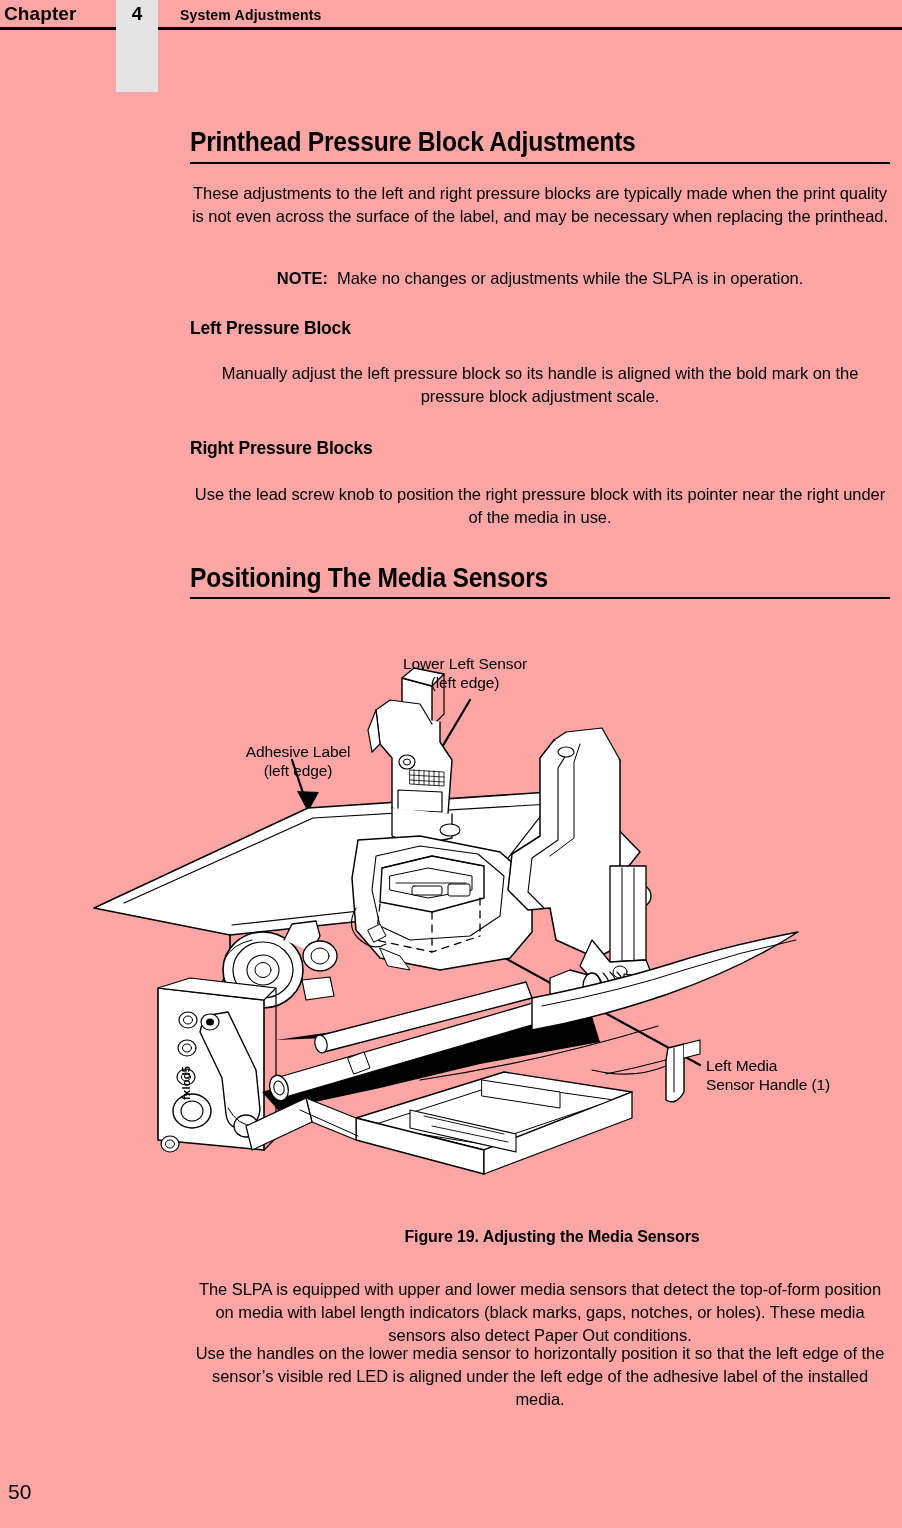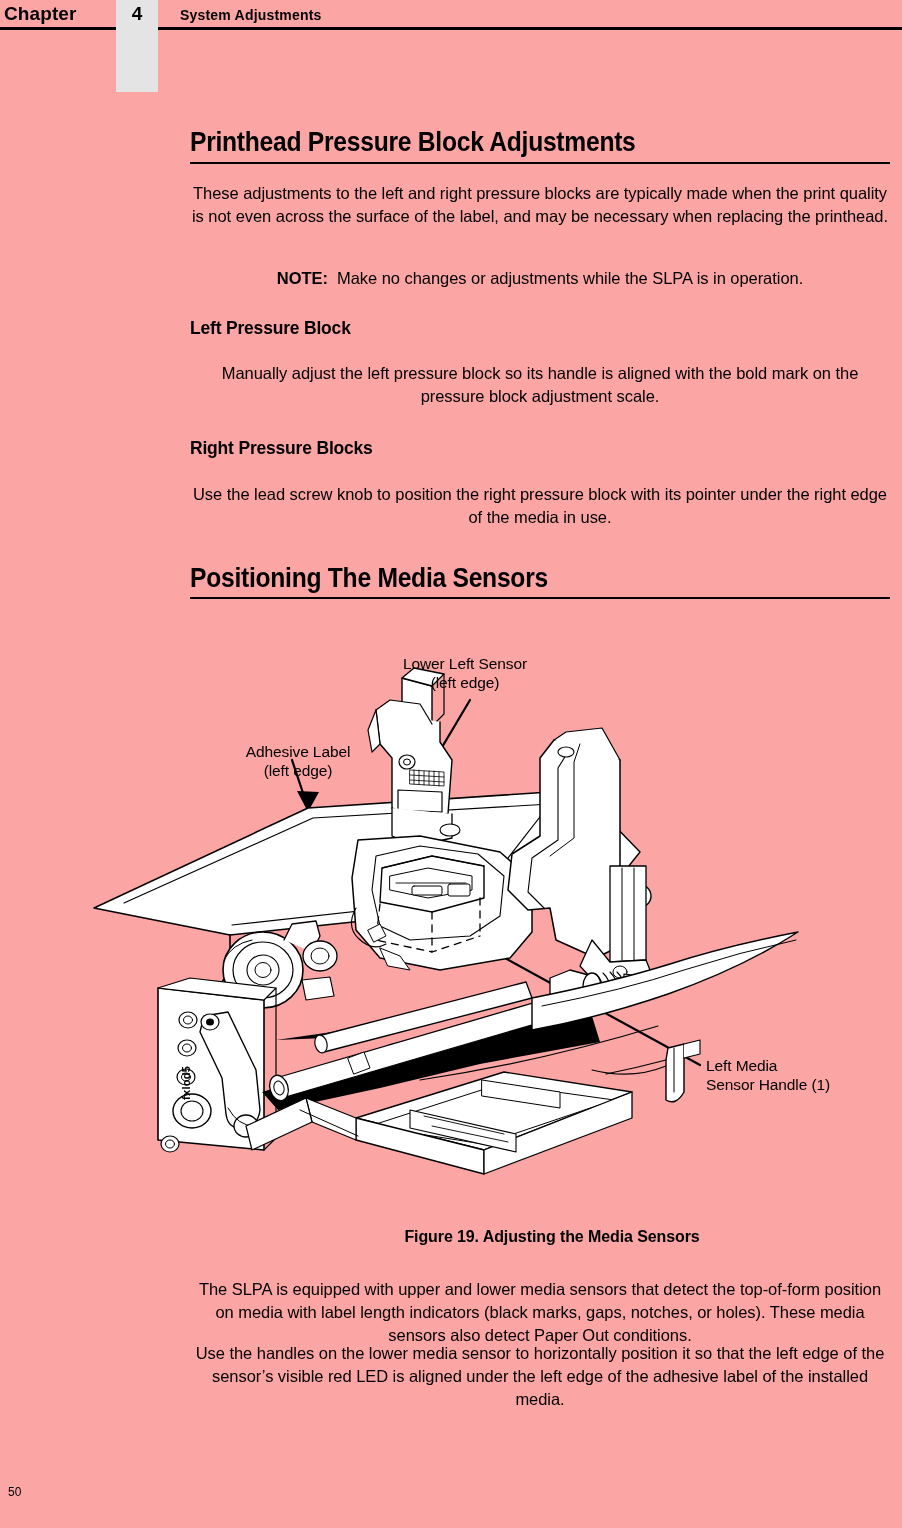--- a/index.html
+++ b/index.html
@@ -175,21 +175,21 @@
     transform: rotate(-90deg);
     transform-origin: left top;
     white-space: nowrap;
   }
 
   
   .page-number {
     position: absolute;
     left: 8px;
     top: 1482px;
-    font-size: 12px;
+    font-size: 21px;
     line-height: 20px;
   }
 </style>
 </head>
 <body>
 
 <div class="page">
 
   <div class="header">
     <div class="hdr-tab"></div>
@@ -208,21 +208,21 @@
     <p class="body-text" style="left:0; top:182px;">These adjustments to the left and right pressure blocks are typically made when the print quality is not even across the surface of the label, and may be necessary when replacing the printhead.</p>
 
     <p class="body-text" style="left:0; top:267px;"><span class="lead">NOTE:</span>&nbsp; <span>Make no changes or adjustments while the SLPA is in operation.</span></p>
 
     <h2 class="sub-title" style="left:0; top:317px;">Left Pressure Block</h2>
 
     <p class="body-text" style="left:0; top:362px;">Manually adjust the left pressure block so its handle is aligned with the bold mark on the pressure block adjustment scale.</p>
 
     <h2 class="sub-title" style="left:0; top:437px;">Right Pressure Blocks</h2>
 
-    <p class="body-text" style="left:0; top:483px;">Use the lead screw knob to position the right pressure block with its pointer under the right edge of the media in use.</p>
+    <p class="body-text" style="left:0; top:483px;">Use the lead screw knob to position the right pressure block with its pointer near the right under of the media in use.</p>
 
     <h1 class="sect-title" style="left:0; top:562px;">Positioning The Media Sensors</h1>
     <div class="sect-rule" style="left:0; top:597px;"></div>
 
     <p class="fig-caption" style="left:0; top:1215px;">Figure 19. Adjusting the Media Sensors</p>
 
     <p class="body-text" style="left:0; top:1248px;margin-top:30px;">The SLPA is equipped with upper and lower media sensors that detect the top-of-form position on media with label length indicators (black marks, gaps, notches, or holes). These media sensors also detect Paper Out conditions.</p>
 
     <p class="body-text" style="left:0; top:1342px;">Use the handles on the lower media sensor to horizontally position it so that the left edge of the sensor’s visible red LED is aligned under the left edge of the adhesive label of the installed media.</p>
   </div>

